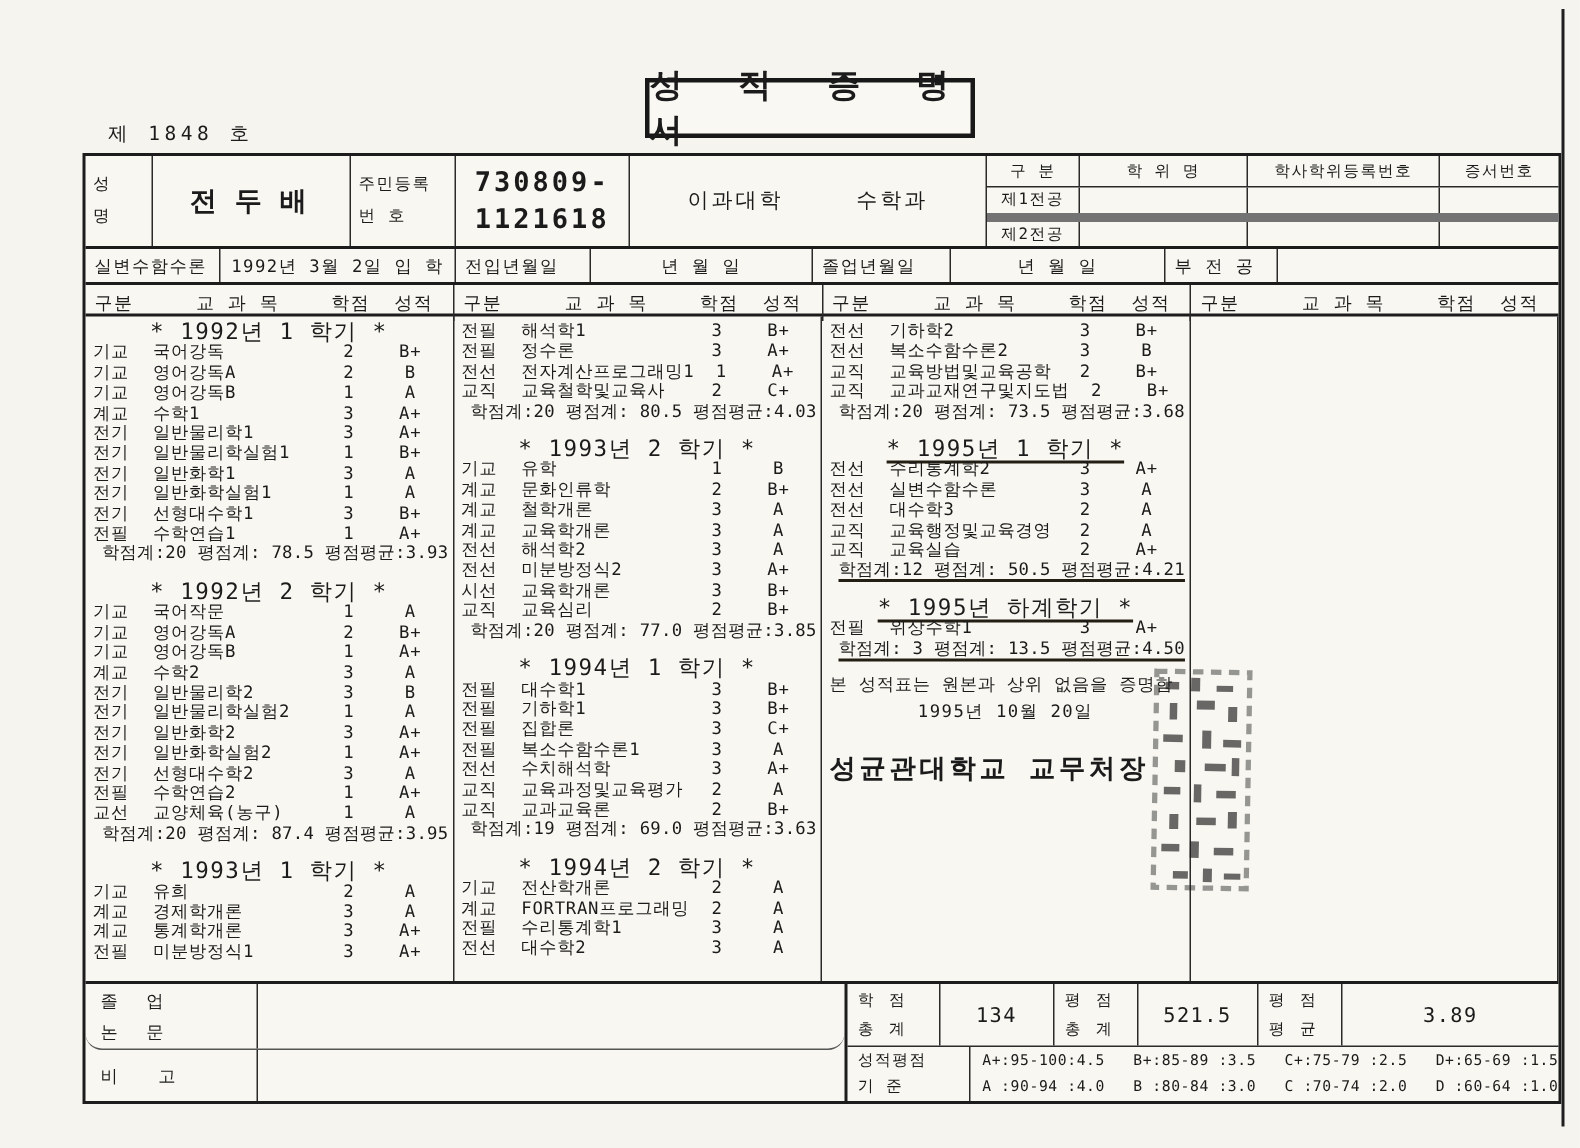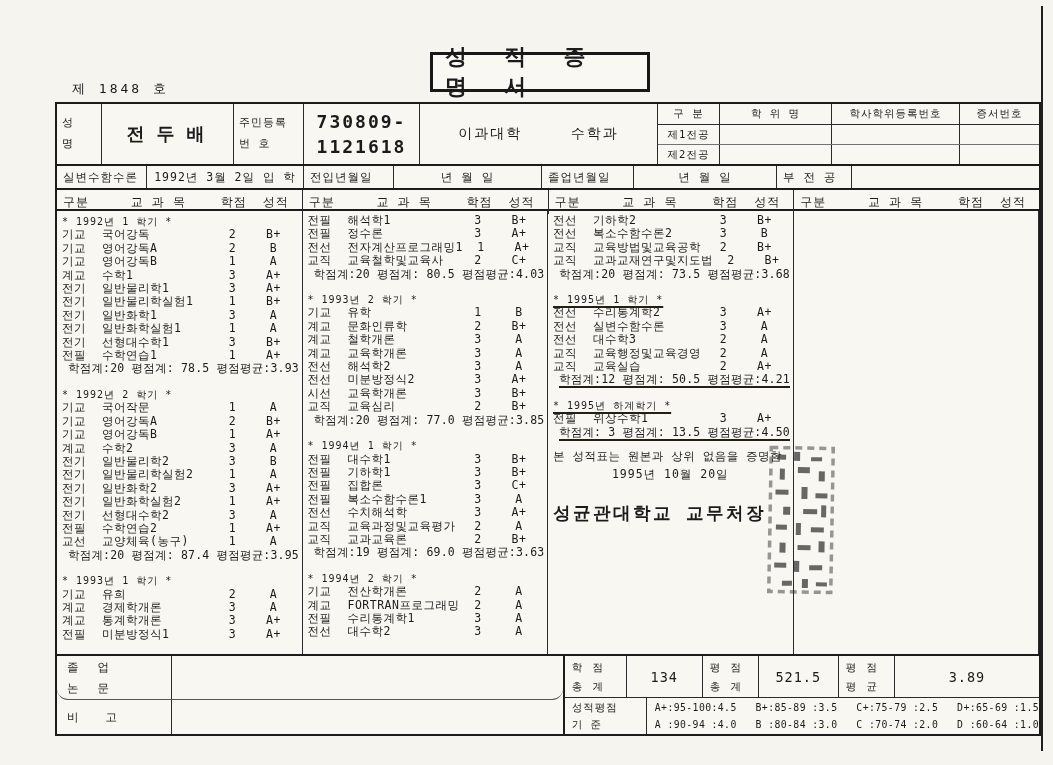--- a/index.html
+++ b/index.html
@@ -15,21 +15,21 @@
   .prex { white-space: pre; }
 
   #doc-number {
     position: absolute; left: 72px; top: 80px;
     font-size: 13px; letter-spacing: 3px;
   }
   #title-box {
     position: absolute; left: 430px; top: 52px; width: 220px; height: 40px;
     border: 3px solid #181818;
     display: flex; align-items: center; justify-content: center;
-    font-size: 22px; font-weight: bold; letter-spacing: 12px; padding-left: 12px;
+    font-size: 22px; font-weight: bold; letter-spacing: 12px; 
     background: #f9f8f3;
   }
   #page-edge { position: absolute; left: 1041px; top: 6px; width: 2px; height: 745px; background: #1f1f1f; }
 
   #main {
     position: absolute; left: 55px; top: 102px; width: 986px; height: 634px;
     border: 2px solid #1c1c1c;
     display: flex; flex-direction: column;
     background: #f8f7f1;
   }
@@ -39,21 +39,21 @@
   #row1 { height: 62px; border-bottom: 2px solid #1c1c1c; display: flex; }
   .lbl { font-size: 11px; letter-spacing: 2px; display:flex; align-items:center; padding: 2px 5px; }
   #cell-name-label  { width: 45px; line-height: 1.9; }
   #cell-name        { width: 132px; display:flex; align-items:center; justify-content:center; font-size: 18px; font-weight:bold; letter-spacing: 12px; padding-left: 8px;}
   #cell-id-label    { width: 70px; line-height: 1.9; letter-spacing: 1px;}
   #cell-id          { width: 116px; display:flex; flex-direction:column; align-items:center; justify-content:center; font-size: 18px; font-weight:bold; letter-spacing: 2px; line-height: 1.4;}
   #cell-college     { width: 238px; display:flex; align-items:center; justify-content:space-around; font-size: 14px; letter-spacing: 2px; padding: 0 14px;}
   #degree-block     { flex: 1; display:flex; flex-direction:column; font-size: 10.5px; }
   #degree-head { display:flex; height: 21px; border-bottom: 1px solid #2a2a2a; }
   .deg-row { display:flex; flex: 1; }
-  .deg-row + .deg-row { border-top: 1px solid #737373; }
+  .deg-row + .deg-row { border-top: 6px solid #737373; }
   .dc1 { width: 62px; }  .dc2 { width: 112px; } .dc3 { width: 128px; } .dc4 { flex: 1; }
   #degree-head > div, .deg-row > div { display:flex; align-items:center; justify-content:center; letter-spacing:1px; }
   #degree-head .dc1, #degree-head .dc2, #degree-head .dc3,
   .deg-row .dc1, .deg-row .dc2, .deg-row .dc3 { border-right: 1px solid #2a2a2a; }
 
   
   #row2 { height: 24px; border-bottom: 2px solid #1c1c1c; display: flex; font-size: 11.5px; }
   #row2 > div { display:flex; align-items:center; padding: 0 6px; letter-spacing: 1px; }
   .d-lab { justify-content:flex-start; }
   .d-val { justify-content:center; }
@@ -64,21 +64,21 @@
   .hdr-group:not(:last-child) { border-right: 1px solid #2a2a2a; }
   .h-gubun { width: 42px; }
   .h-subject { flex: 1; text-align: center; }
   .h-credit { width: 44px; text-align: center; }
   .h-grade { width: 40px; text-align: center; }
 
   
   #body { flex: 1; display: flex; position: relative; }
   .body-col { flex: 1 1 0; padding: 3px 5px 0 5px; overflow: hidden; }
   .body-col:not(:last-child) { border-right: 1px solid #2a2a2a; }
-  .sem-title { text-align: left; font-size: 10px; letter-spacing: 1px; margin-top: 12px; line-height: 13.4px; }
+  .sem-title { text-align: center; font-size: 15px; letter-spacing: 1px; margin-top: 12px; line-height: 13.4px; }
   .course-col > .sem-title:first-child { margin-top: 1px; }
   .course-row { display: flex; font-size: 11.5px; line-height: 13.4px; letter-spacing: 0.5px; }
   .c-gubun { width: 40px; flex: none; }
   .c-name { flex: 1; white-space: nowrap; }
   .c-credit { width: 36px; flex: none; text-align: center; }
   .c-grade { width: 46px; flex: none; text-align: center; }
   .sem-summary { font-size: 11.5px; line-height: 13.4px; padding-left: 6px; letter-spacing: 0.2px; white-space: nowrap; }
   .u-pen { text-decoration: underline; text-decoration-thickness: 2px; text-underline-offset: 3px; text-decoration-color: #241f15; }
 
   

